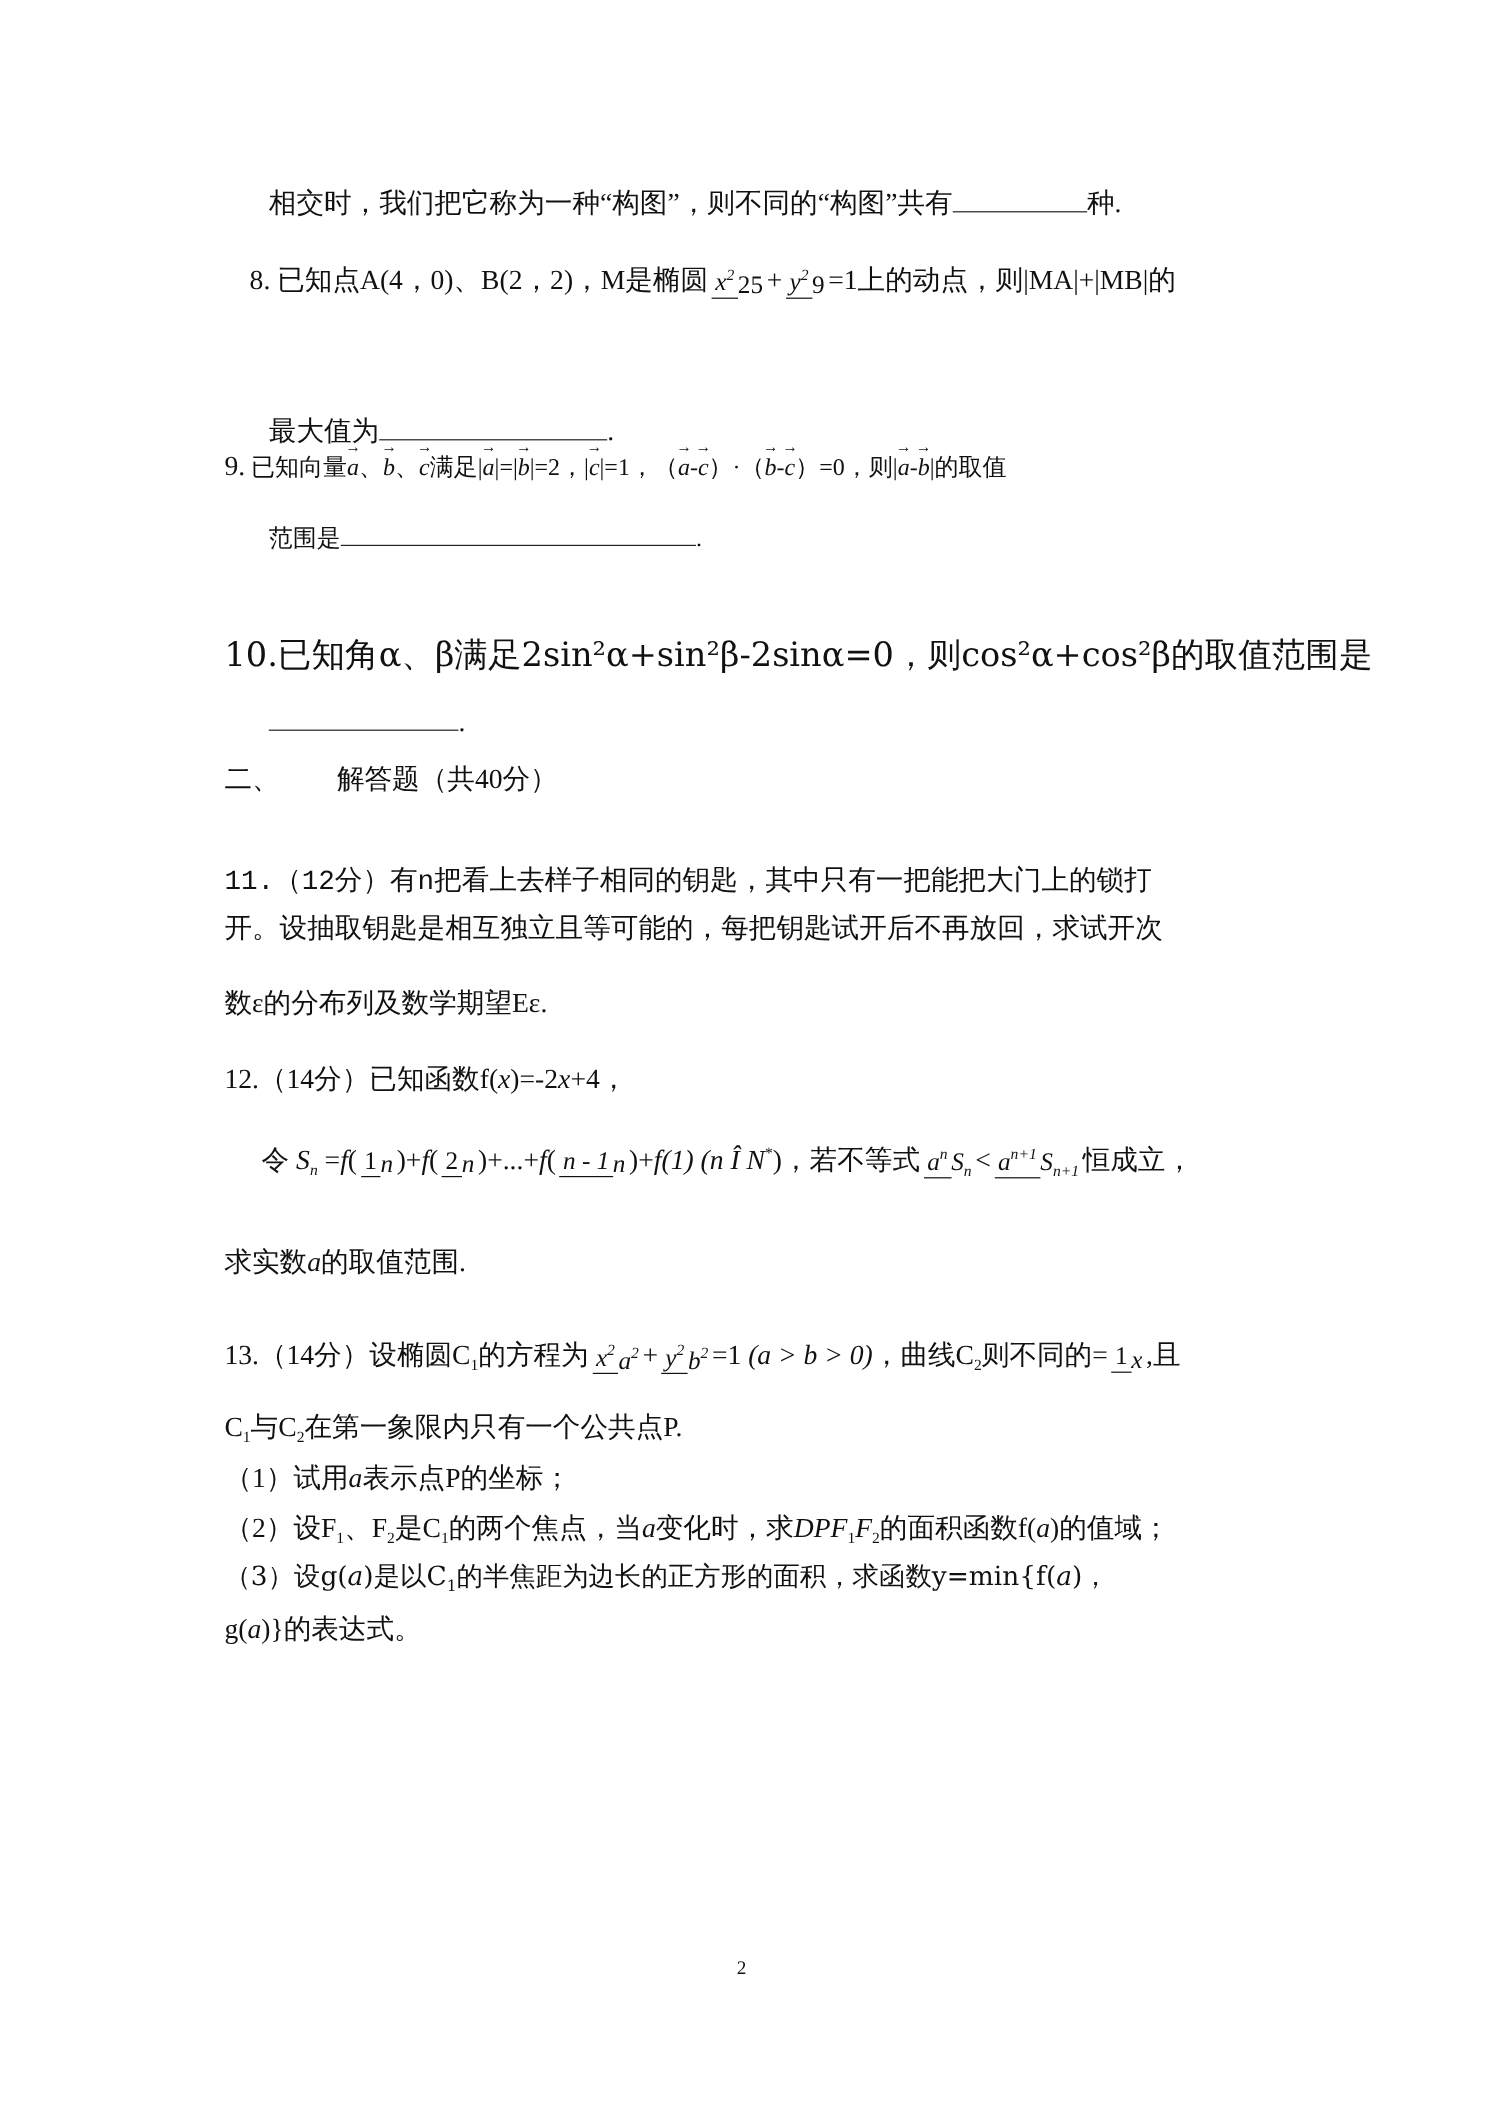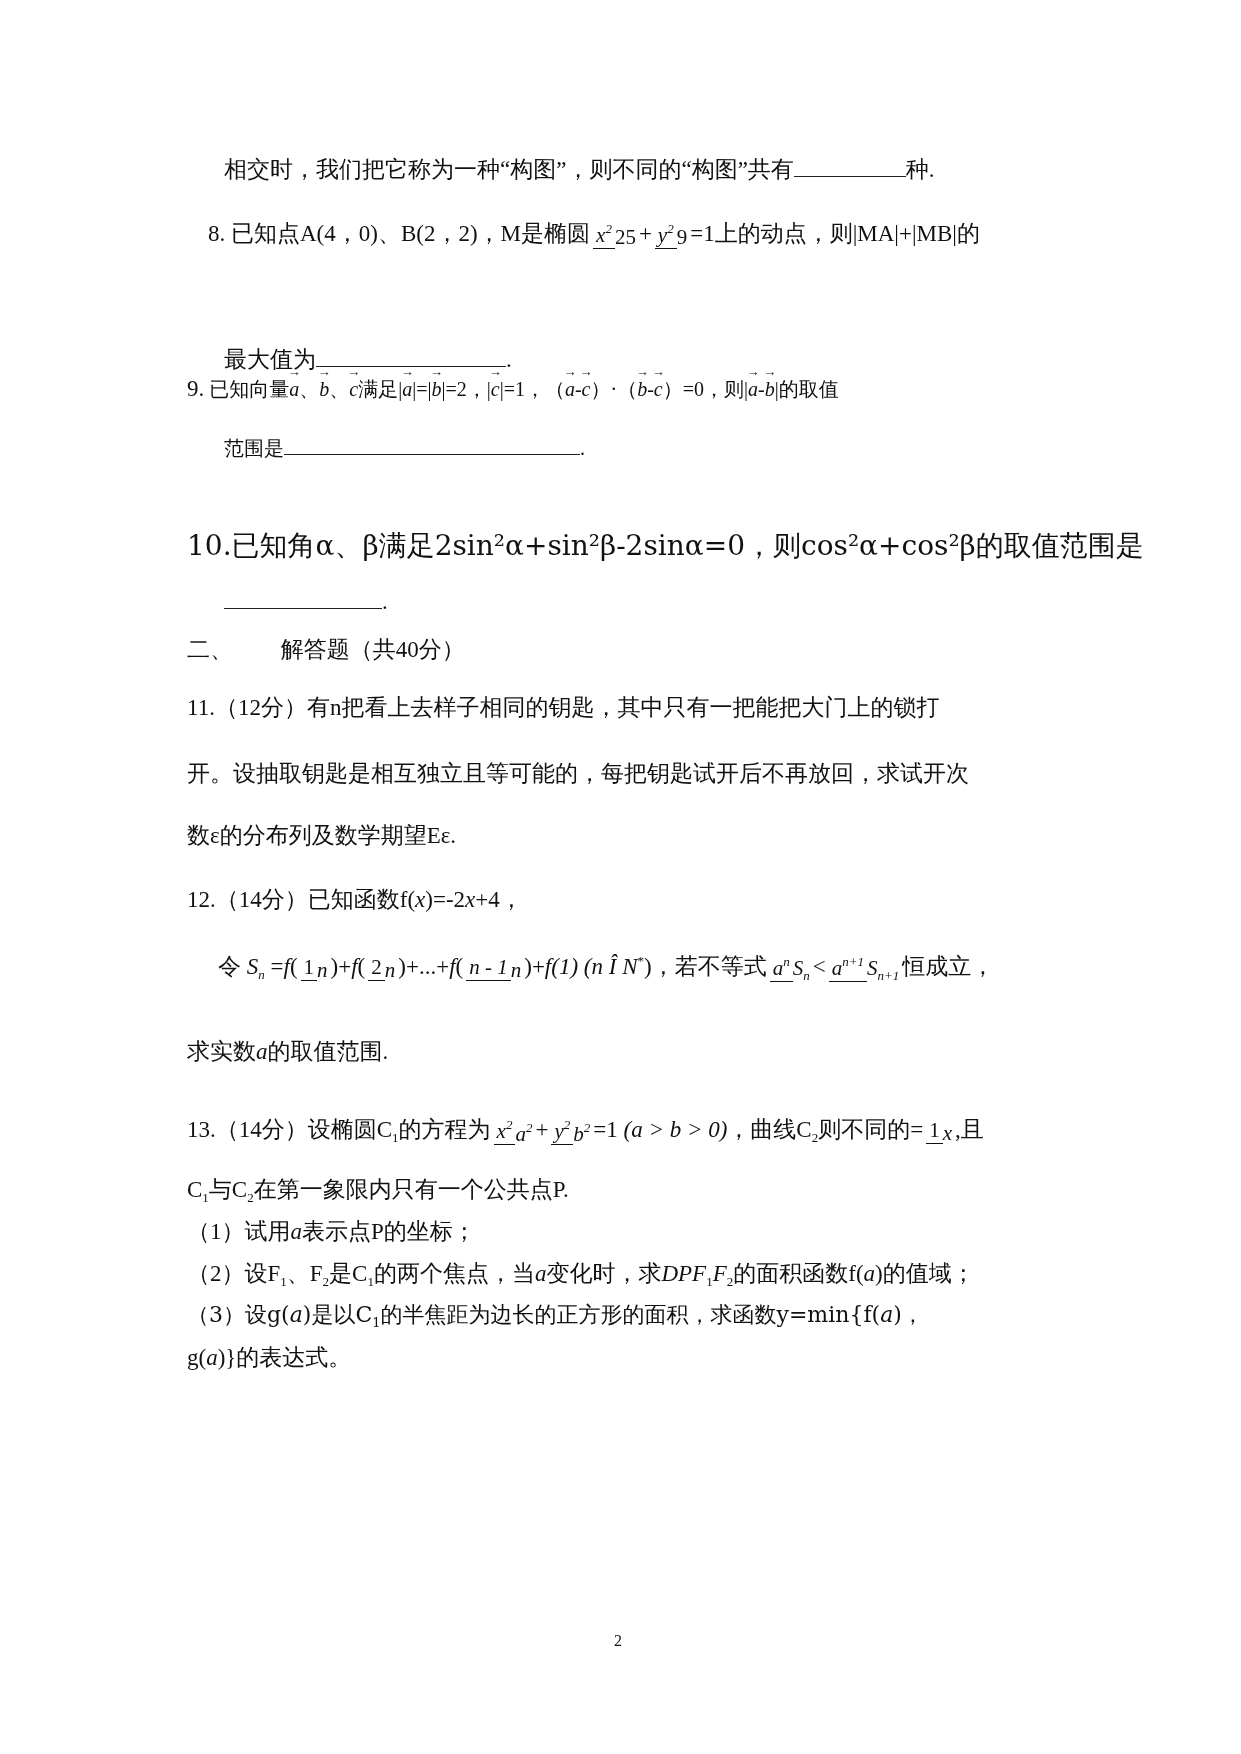--- a/index.html
+++ b/index.html
@@ -54,21 +54,21 @@
 </div>
 <div class="line" style="left:224px;top:590px;">
   <span class="blank" style="width:158px"></span><span>.</span>
 </div>
 
 <div class="line" style="left:187px;top:638px;">
   <span>二、</span>
   <span style="margin-left:42px">解答题（共40分）</span>
 </div>
 
-<div class="line" style="left:187px;top:696px;"><span>11.（12分）有n把看上去样子相同的钥匙，其中只有一把能把大门上的锁打</span></div>
+<div class="line" style="left:187px;top:724px;font-family:Liberation Mono, monospace;"><span>11.（12分）有n把看上去样子相同的钥匙，其中只有一把能把大门上的锁打</span></div>
 <div class="line" style="left:187px;top:762px;text-align:center;"><span>开。设抽取钥匙是相互独立且等可能的，每把钥匙试开后不再放回，求试开次</span></div>
 <div class="line" style="left:187px;top:824px;text-align:right;"><span>数ε的分布列及数学期望Eε.</span></div>
 
 <div class="line" style="left:187px;top:888px;">
   <span>12.（14分）已知函数f(</span><span class="it">x</span><span>)=-2</span><span class="it">x</span><span>+4，</span>
 </div>
 <div class="line" style="left:187px;top:954px;margin-left:31px;">
   <span>令</span>
   <span class="it">S</span><sub class="it">n</sub>
   <span>=</span><span class="it">f</span>(<span class="frac">

